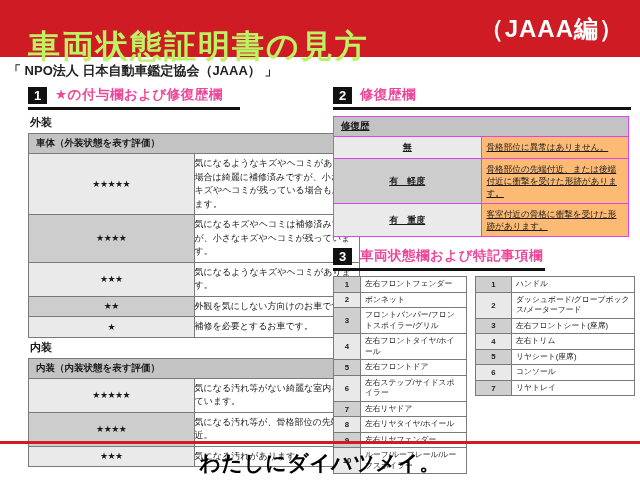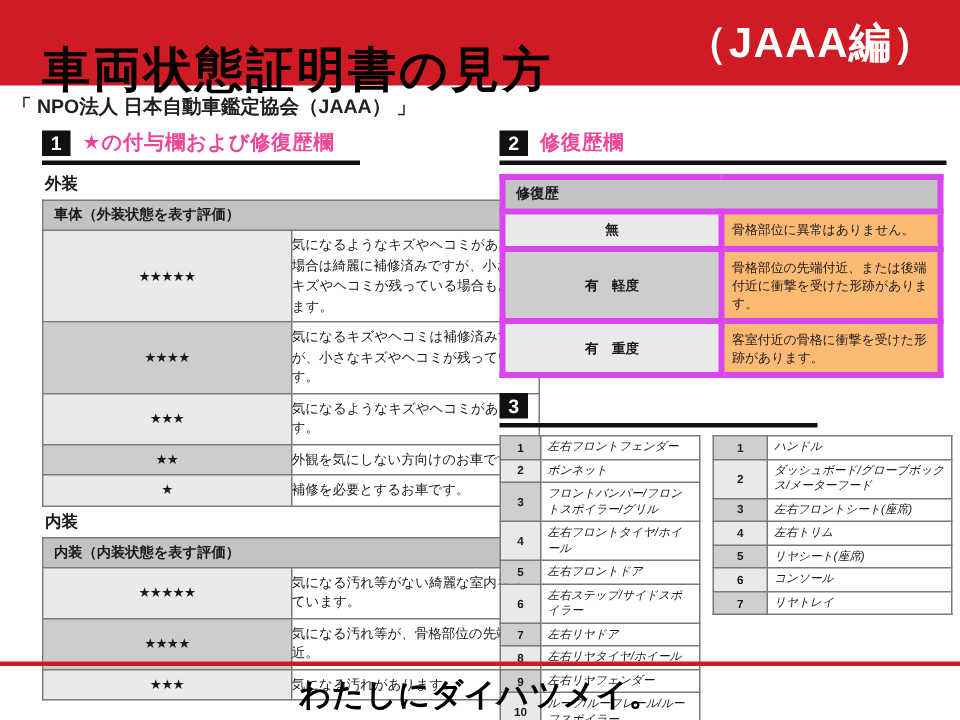--- a/index.html
+++ b/index.html
@@ -6,22 +6,22 @@
   html,body { width:640px; height:480px; }
   body {
     font-family: "Liberation Sans", "DejaVu Sans", sans-serif;
     background:#ffffff; color:#1a1a1a; position:relative; overflow:hidden;
   }
   
   .header {
     background:#cf1b24; height:57px; display:flex; align-items:center;
     justify-content:space-between; padding:0 16px 0 28px;
   }
-  .header .title { color:#000000; font-size:32px; font-weight:bold; letter-spacing:2px;margin-top:37px; }
-  .header .edition { color:#fff; font-size:28px; font-weight:bold; letter-spacing:1px; }
+  .header .title { color:#bef264; font-size:32px; font-weight:bold; letter-spacing:2px;margin-top:37px; }
+  .header .edition { color:#fff; font-size:24px; font-weight:bold; letter-spacing:1px; }
   .subtitle { font-size:13px; font-weight:bold; color:#222; margin:5px 0 4px 8px; }
 
   
   .main { display:flex; padding:2px 8px 0 28px; }
   .col-left { width:285px; }
   .col-right { flex:1; padding-left:20px; }
 
   .sec-head { display:flex; align-items:center; gap:8px; border-bottom:3px solid #111;
               padding-bottom:3px; margin-bottom:5px; }
   .sec-head.w1 { width:212px; }
@@ -41,35 +41,35 @@
   .eval-table thead th { background:#c3c3c3; text-align:left; padding:3px 7px;
                          font-size:9.5px; font-weight:bold; }
   .eval-table td.star { width:57px; text-align:center; font-weight:bold;
                         font-size:9px; letter-spacing:-0.5px; padding:2px 1px; }
   .eval-table td.desc { background:#fff; padding:3px 0; line-height:1.5; }
   .eval-table tbody tr:nth-child(odd) td.star { background:#eaeaea; }
   .eval-table tbody tr:nth-child(even) td.star { background:#cdcdcd; }
 
   
   .repair-table { width:296px; font-size:8.6px; table-layout:fixed; margin-top:6px; }
-  .repair-table th, .repair-table td { border:4px solid #d946ef; }
+  .repair-table th, .repair-table td { border:1px solid #d946ef;text-decoration:underline; }
   .repair-table thead th { background:#c3c3c3; text-align:left; padding:3px 7px;
                            font-size:9.5px; font-weight:bold; }
   .repair-table td.grade { width:56px; text-align:center; font-weight:bold;
                            font-size:9px; padding:4px 2px; }
   .repair-table td.desc { background:#fdba74; padding:4px 5px; line-height:1.4; }
   .repair-table tbody tr:nth-child(odd) td.grade { background:#eaeaea; }
   .repair-table tbody tr:nth-child(even) td.grade { background:#cdcdcd; }
 
   
   .parts-wrap { display:flex; gap:8px; align-items:flex-start; }
   .parts-table { font-size:7.8px; table-layout:fixed; }
   .parts-table td { border:1px solid #7a7a7a; }
   .parts-table td.no { text-align:center; font-weight:bold; padding:2px 0; }
-  .parts-table td.name { background:#fff; padding:2px 4px; line-height:1.35; word-break:break-all;font-style:italic; }
+  .parts-table td.name { background:#fff; padding:2px 4px; line-height:1.35; word-break:break-all; }
   .parts-table tbody tr:nth-child(odd) td.no { background:#cfcfcf; }
   .parts-table tbody tr:nth-child(even) td.no { background:#e9e9e9; }
   .parts-left { width:134px; }
   .parts-left td.no { width:27px; }
   .parts-right { width:160px; }
   .parts-right td.no { width:36px; }
 
   
   .footer-line { position:absolute; left:0; right:0; top:441px; height:3px; background:#cf1b24; }
   .footer { position:absolute; top:449px; left:0; right:0; display:flex;
@@ -176,20 +176,21 @@
         </tr>
         <tr>
           <td class="grade">有　重度</td>
           <td class="desc">客室付近の骨格に衝撃を受けた形跡があります。</td>
         </tr>
       </tbody>
     </table>
 
     <div class="sec-head w3">
       <span class="sec-num">3</span>
+      <span class="sec-title">車両状態欄および特記事項欄</span>
     </div>
 
     <div class="parts-wrap">
       <table class="parts-table parts-left">
         <tbody>
           <tr>
             <td class="no">1</td>
             <td class="name">左右フロントフェンダー</td>
           </tr>
           <tr>

